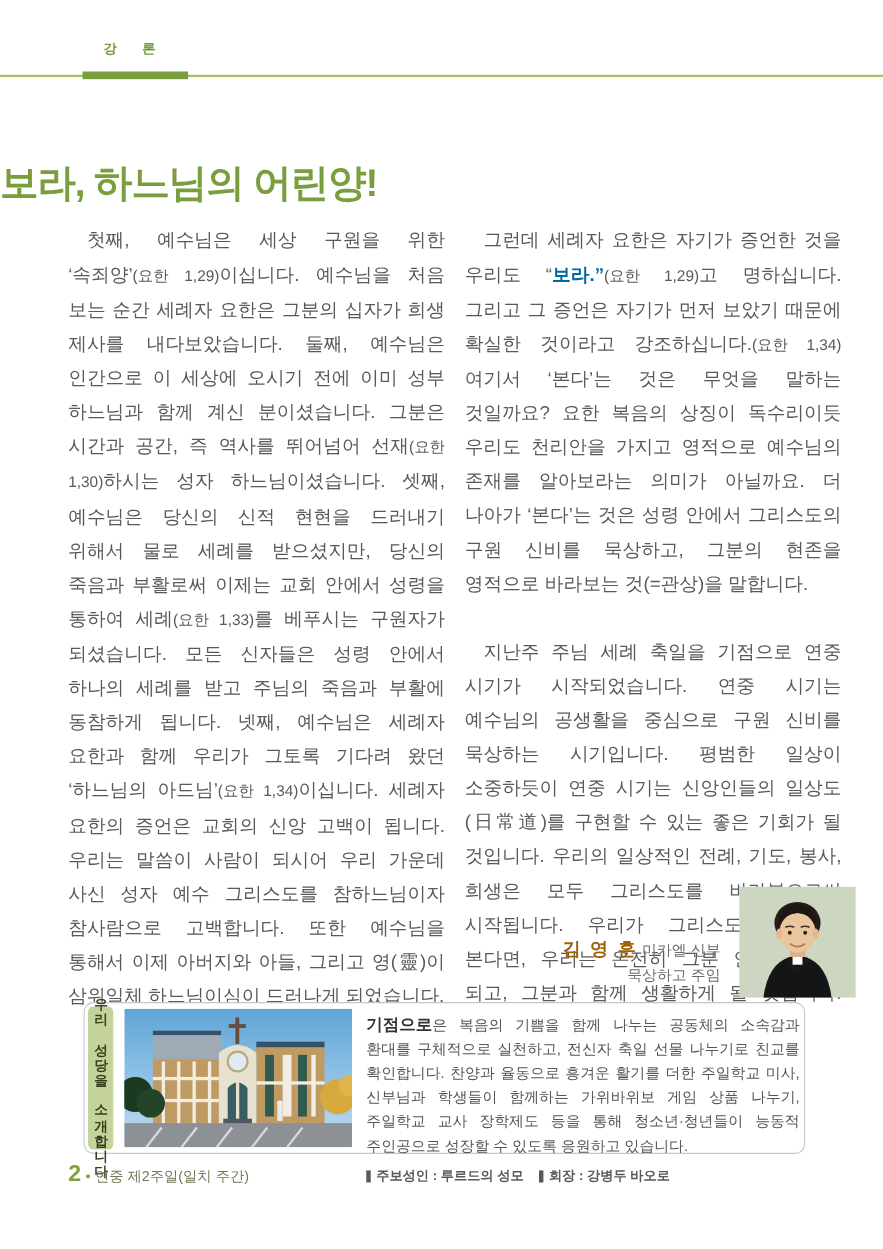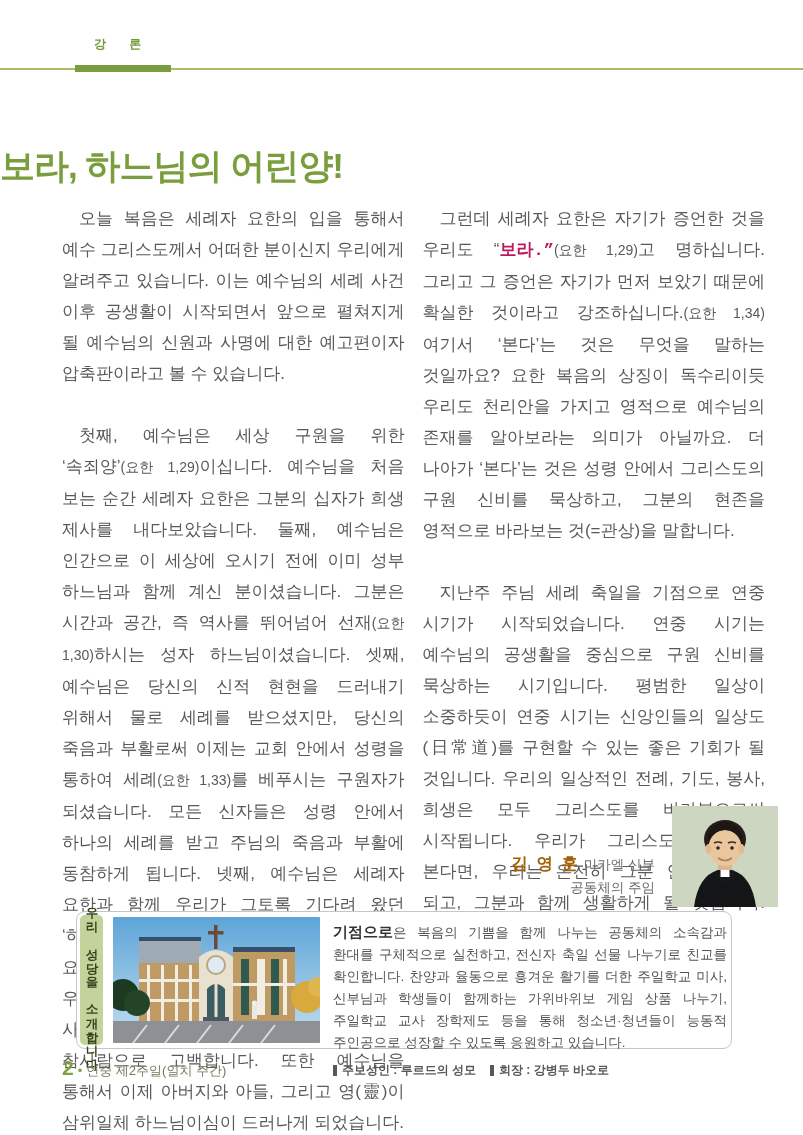--- a/index.html
+++ b/index.html
@@ -24,21 +24,21 @@
   .columns{
     position:absolute;left:62px;top:203px;width:703px;
     display:flex;gap:18px;
   }
   .col{flex:1;}
   .col p{
     margin:0;font-size:17px;line-height:31px;color:#58595b;
     text-align:justify;text-indent:17px;word-break:keep-all;overflow-wrap:anywhere;
   }
   .col p + p{margin-top:31px;}
-  .seg-bold{font-weight:bold;color:#be185d;font-family:Liberation Mono, monospace;}
+  .seg-bold{font-weight:bold;color:#0369a1;}
   .seg-small{font-size:14px;}
   
   .author-block{
     position:absolute;left:455px;top:852px;width:200px;text-align:right;
     color:#6a6b6d;font-size:13.5px;line-height:23px;
   }
   .author-name{font-size:16.5px;font-weight:bold;color:#a16207;letter-spacing:2px;}
   .author-photo{
     position:absolute;left:672px;top:806px;width:106px;height:101px;display:block;
   }
@@ -75,32 +75,31 @@
 <body>
 
 <div class="section-label">강 론</div>
 <div class="rule-thin"></div>
 <div class="rule-thick"></div>
 
 <h1 class="article-title">보라, 하느님의 어린양!</h1>
 
 <div class="columns">
   <div class="col">
-      <p><span>오늘 복음은 세례자 요한의 입을 통해서 예수 그리스도께서 어떠한 분이신지 우리에게 알려주고 있습니다. 이는 예수님의 세례 사건 이후 공생활이 시작되면서 앞으로 펼쳐지게 될 예수님의 신원과 사명에 대한 예고편이자 압축판이라고 볼 수 있습니다.</span></p>
       <p><span>첫째, 예수님은 세상 구원을 위한 ‘속죄양’</span><span class="seg-small">(요한 1,29)</span><span>이십니다. 예수님을 처음 보는 순간 세례자 요한은 그분의 십자가 희생 제사를 내다보았습니다. 둘째, 예수님은 인간으로 이 세상에 오시기 전에 이미 성부 하느님과 함께 계신 분이셨습니다. 그분은 시간과 공간, 즉 역사를 뛰어넘어 선재</span><span class="seg-small">(요한 1,30)</span><span>하시는 성자 하느님이셨습니다. 셋째, 예수님은 당신의 신적 현현을 드러내기 위해서 물로 세례를 받으셨지만, 당신의 죽음과 부활로써 이제는 교회 안에서 성령을 통하여 세례</span><span class="seg-small">(요한 1,33)</span><span>를 베푸시는 구원자가 되셨습니다. 모든 신자들은 성령 안에서 하나의 세례를 받고 주님의 죽음과 부활에 동참하게 됩니다. 넷째, 예수님은 세례자 요한과 함께 우리가 그토록 기다려 왔던 ‘하느님의 아드님’</span><span class="seg-small">(요한 1,34)</span><span>이십니다. 세례자 요한의 증언은 교회의 신앙 고백이 됩니다. 우리는 말씀이 사람이 되시어 우리 가운데 사신 성자 예수 그리스도를 참하느님이자 참사람으로 고백합니다. 또한 예수님을 통해서 이제 아버지와 아들, 그리고 영(靈)이 삼위일체 하느님이심이 드러나게 되었습니다.</span></p>
     </div>
   <div class="col">
       <p><span>그런데 세례자 요한은 자기가 증언한 것을 우리도 “</span><span class="seg-bold">보라.”</span><span class="seg-small">(요한 1,29)</span><span>고 명하십니다. 그리고 그 증언은 자기가 먼저 보았기 때문에 확실한 것이라고 강조하십니다.</span><span class="seg-small">(요한 1,34)</span><span> 여기서 ‘본다’는 것은 무엇을 말하는 것일까요? 요한 복음의 상징이 독수리이듯 우리도 천리안을 가지고 영적으로 예수님의 존재를 알아보라는 의미가 아닐까요. 더 나아가 ‘본다’는 것은 성령 안에서 그리스도의 구원 신비를 묵상하고, 그분의 현존을 영적으로 바라보는 것(=관상)을 말합니다.</span></p>
       <p><span>지난주 주님 세례 축일을 기점으로 연중 시기가 시작되었습니다. 연중 시기는 예수님의 공생활을 중심으로 구원 신비를 묵상하는 시기입니다. 평범한 일상이 소중하듯이 연중 시기는 신앙인들의 일상도(日常道)를 구현할 수 있는 좋은 기회가 될 것입니다. 우리의 일상적인 전례, 기도, 봉사, 희생은 모두 그리스도를 바라봄으로써 시작됩니다. 우리가 그리스도를 제대로 본다면, 우리는 온전히 그분 안에 머물게 되고, 그분과 함께 생활하게 될 것입니다. 아멘.</span></p>
     </div>
 </div>
 
 <div class="author-block">
   <div><span class="author-name">김 영 훈</span><span> 미카엘 신부</span></div>
-  <div>공동체의 주임</div>
+  <div>묵상하고 주임</div>
 </div>
 
 <svg class="author-photo" viewBox="0 0 106 101" xmlns="http://www.w3.org/2000/svg">
   <rect width="106" height="101" fill="#ccd6c1"></rect>
   <ellipse cx="53" cy="33" rx="21" ry="19" fill="#231c18"></ellipse>
   <rect x="46" y="50" width="14" height="16" fill="#dcb58e"></rect>
   <ellipse cx="53" cy="42" rx="16.5" ry="18" fill="#eac69e"></ellipse>
   <ellipse cx="36.5" cy="43" rx="3" ry="5" fill="#e2ba90"></ellipse>
   <ellipse cx="69.5" cy="43" rx="3" ry="5" fill="#e2ba90"></ellipse>
   <path d="M36 34 Q43 24 53 24 Q63 24 70 34 L70 28 Q63 16 53 16 Q43 16 36 28 Z" fill="#1d1713"></path>

